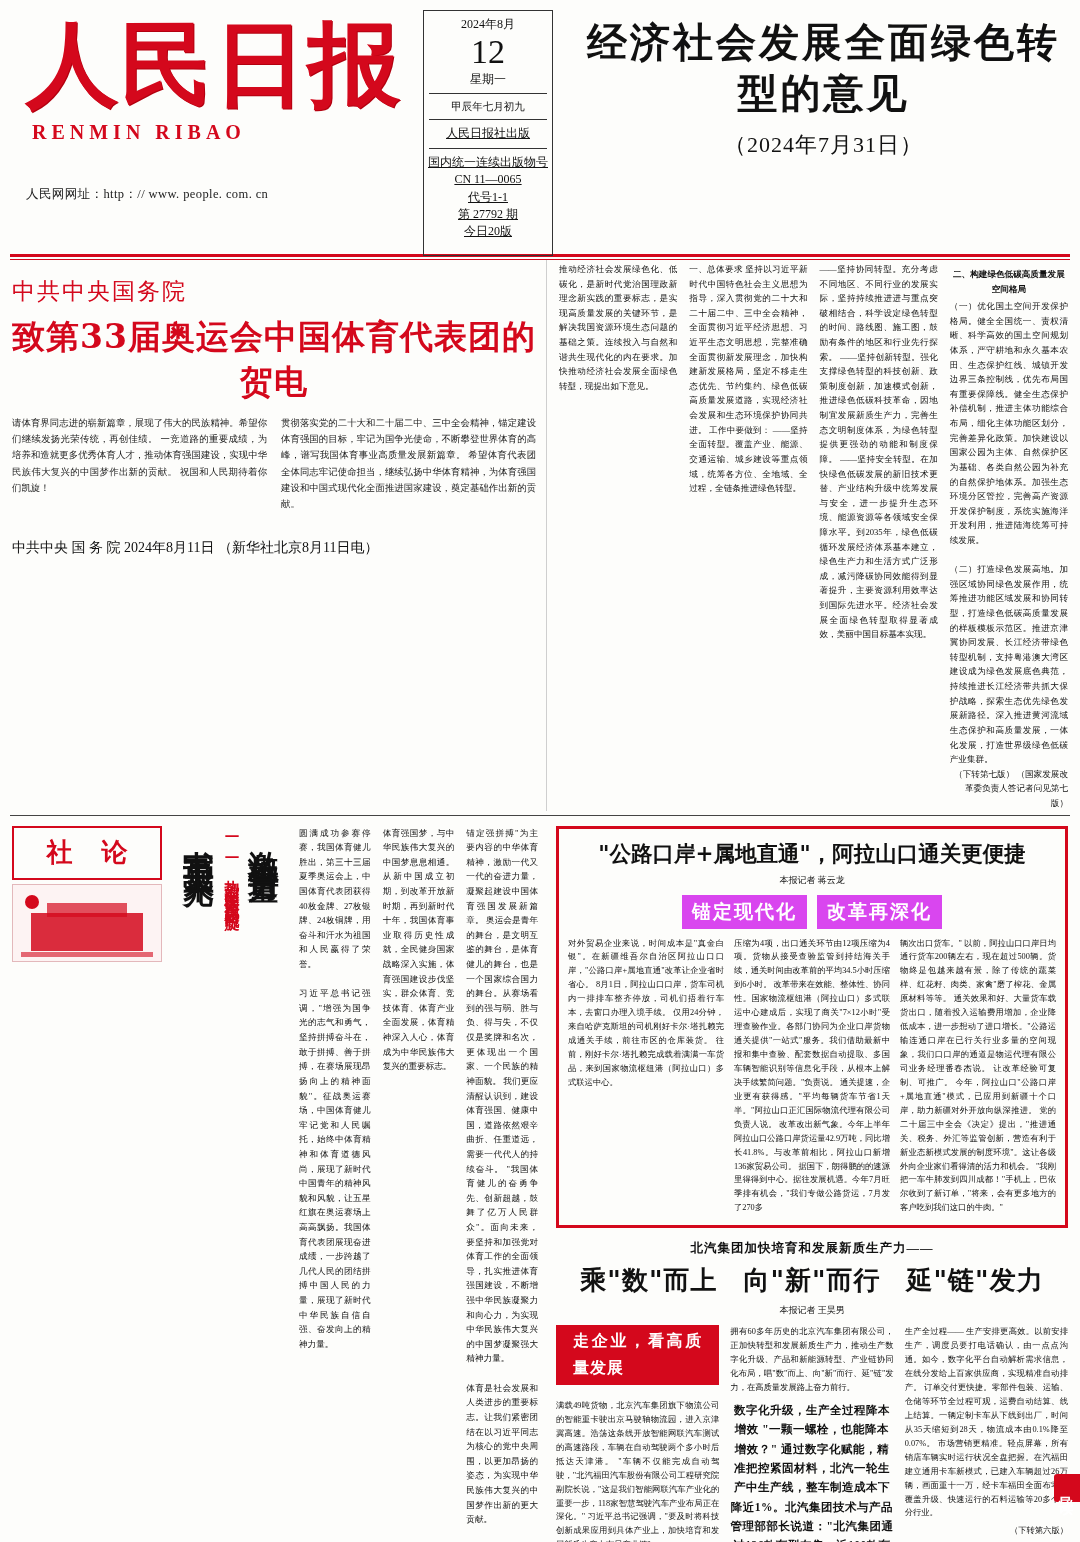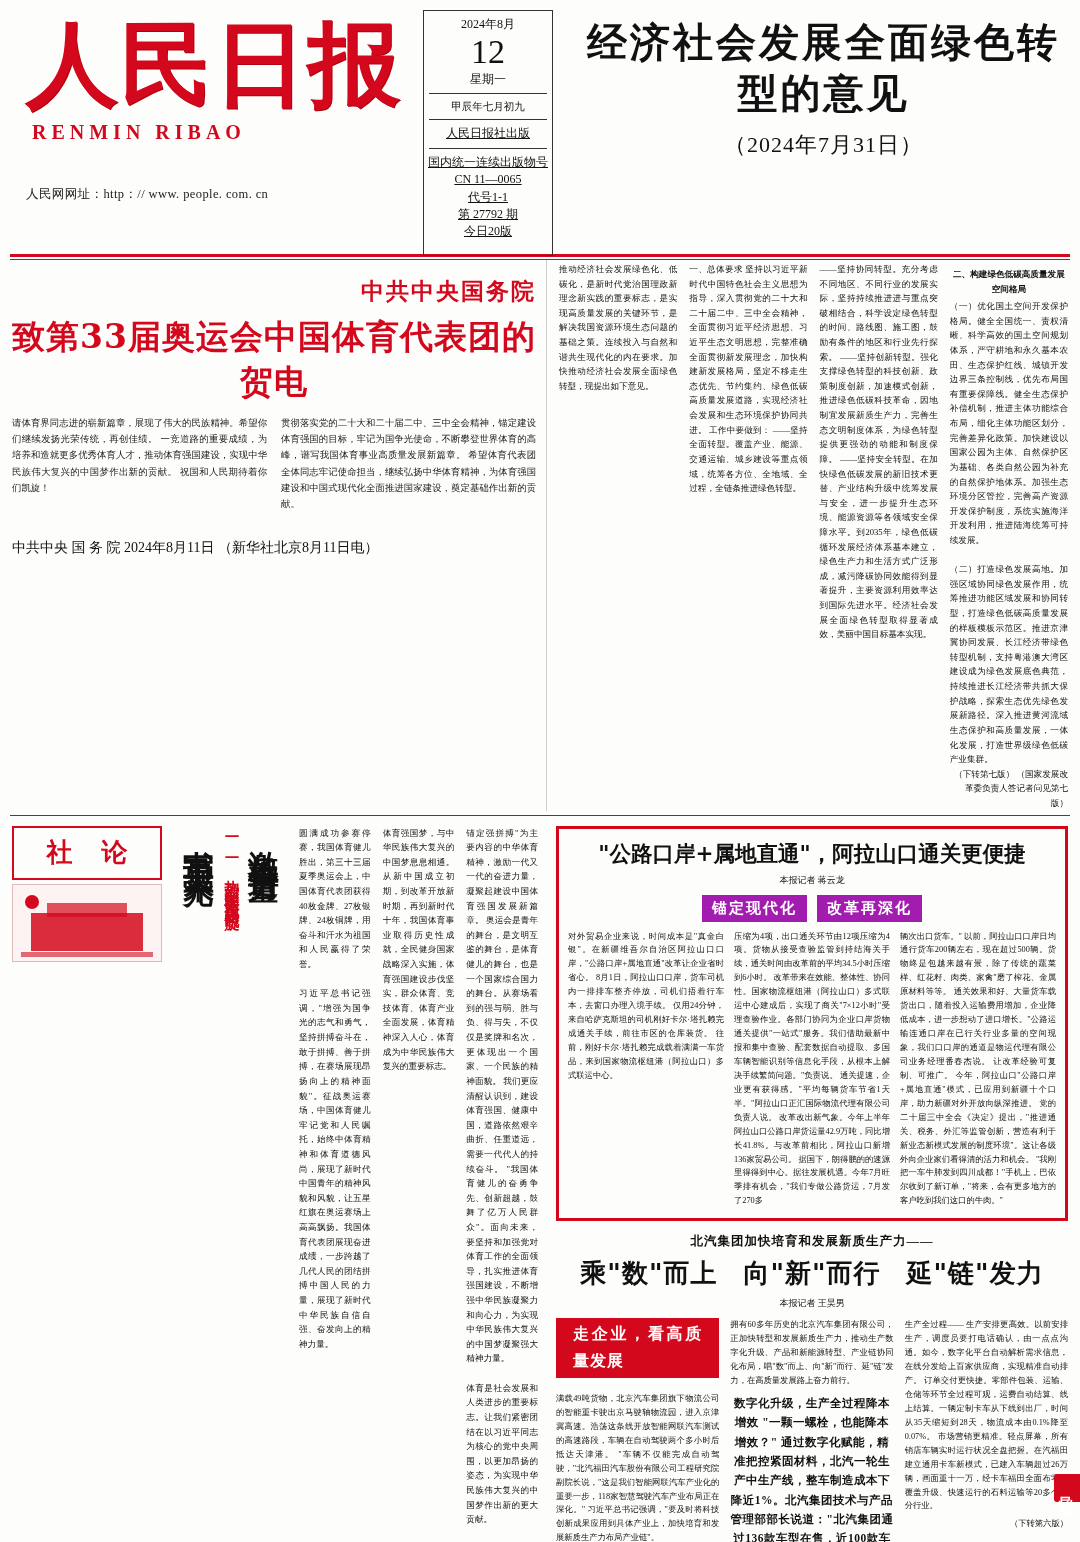--- a/index.html
+++ b/index.html
@@ -48,21 +48,21 @@
   
   .rule-red { border-top:3px solid #d4081c; margin:6px 2px 0; }
   .rule-red-thin { border-top:1px solid #d4081c; margin:2px 2px 0; }
   .rule-thin { border-top:1px solid #444; margin:4px 2px; }
 
   
   .cols-top { display:flex; }
   .left-top { width:538px; padding:8px 10px 0 4px; }
   .right-top { width:526px; padding:2px 4px 0 12px; border-left:1px solid #cfcfcf; }
 
-  .he-small { text-align:right; font-size:23px; font-weight:700; color:#d4081c; letter-spacing:2px; margin-top:8px;}
+  .he-small { text-align:left; font-size:23px; font-weight:400; color:#d4081c; letter-spacing:2px; margin-top:8px;}
   .he-big { text-align:center; font-size:33px; font-weight:700; color:#d4081c; letter-spacing:1px; margin:8px 0 10px; font-family:"DejaVu Serif",serif; }
 
   .txt3 { display:flex; gap:14px; font-size:9.4px; line-height:1.72; text-align:justify; color:#1a1a1a; }
   .txt3 > div { flex:1; }
   .sig { text-align:left; margin-top:24px; font-size:14px; line-height:1.7;}
   .rcols { display:flex; gap:12px; font-size:8.6px; line-height:1.7; text-align:justify; }
   .rcols > div { flex:1; }
   .rcols .sub { font-weight:700; text-align:center; display:block; margin:5px 0 3px; }
   .rcols .note { text-align:right; }
 
@@ -102,22 +102,22 @@
 
   
   .redbox { border:3px solid #d4081c; padding:8px 9px 10px; }
   .redbox h2 {
     margin:2px 0 6px; font-size:21.5px; font-weight:700; text-align:center;
     font-family:"DejaVu Serif",serif; letter-spacing:0px;
   }
   .byline { text-align:center; font-size:9px; margin-bottom:8px; }
   .redbox .badge-row { text-align:center; margin:2px 0 8px; }
   .badge-red {
-    display:inline-block; background:#a21caf; color:#fff; font-weight:700;
-    font-size:15px; padding:4px 10px; letter-spacing:2px;
+    display:inline-block; background:#d946ef; color:#fff; font-weight:700;
+    font-size:19px; padding:4px 10px; letter-spacing:2px;
   }
   .badge-red.b2 { margin-left:6px; }
   .box3 { display:flex; gap:10px; font-size:8.3px; line-height:1.68; text-align:justify; }
   .box3 > div { flex:1; }
 
   
   .baic-kicker { text-align:center; font-size:12.5px; font-weight:700; margin:12px 0 6px; letter-spacing:1px; }
   .baic-head {
     display:flex; justify-content:center; gap:26px; font-family:"DejaVu Serif",serif;
     font-size:26px; font-weight:700; letter-spacing:1px; margin-bottom:6px;

